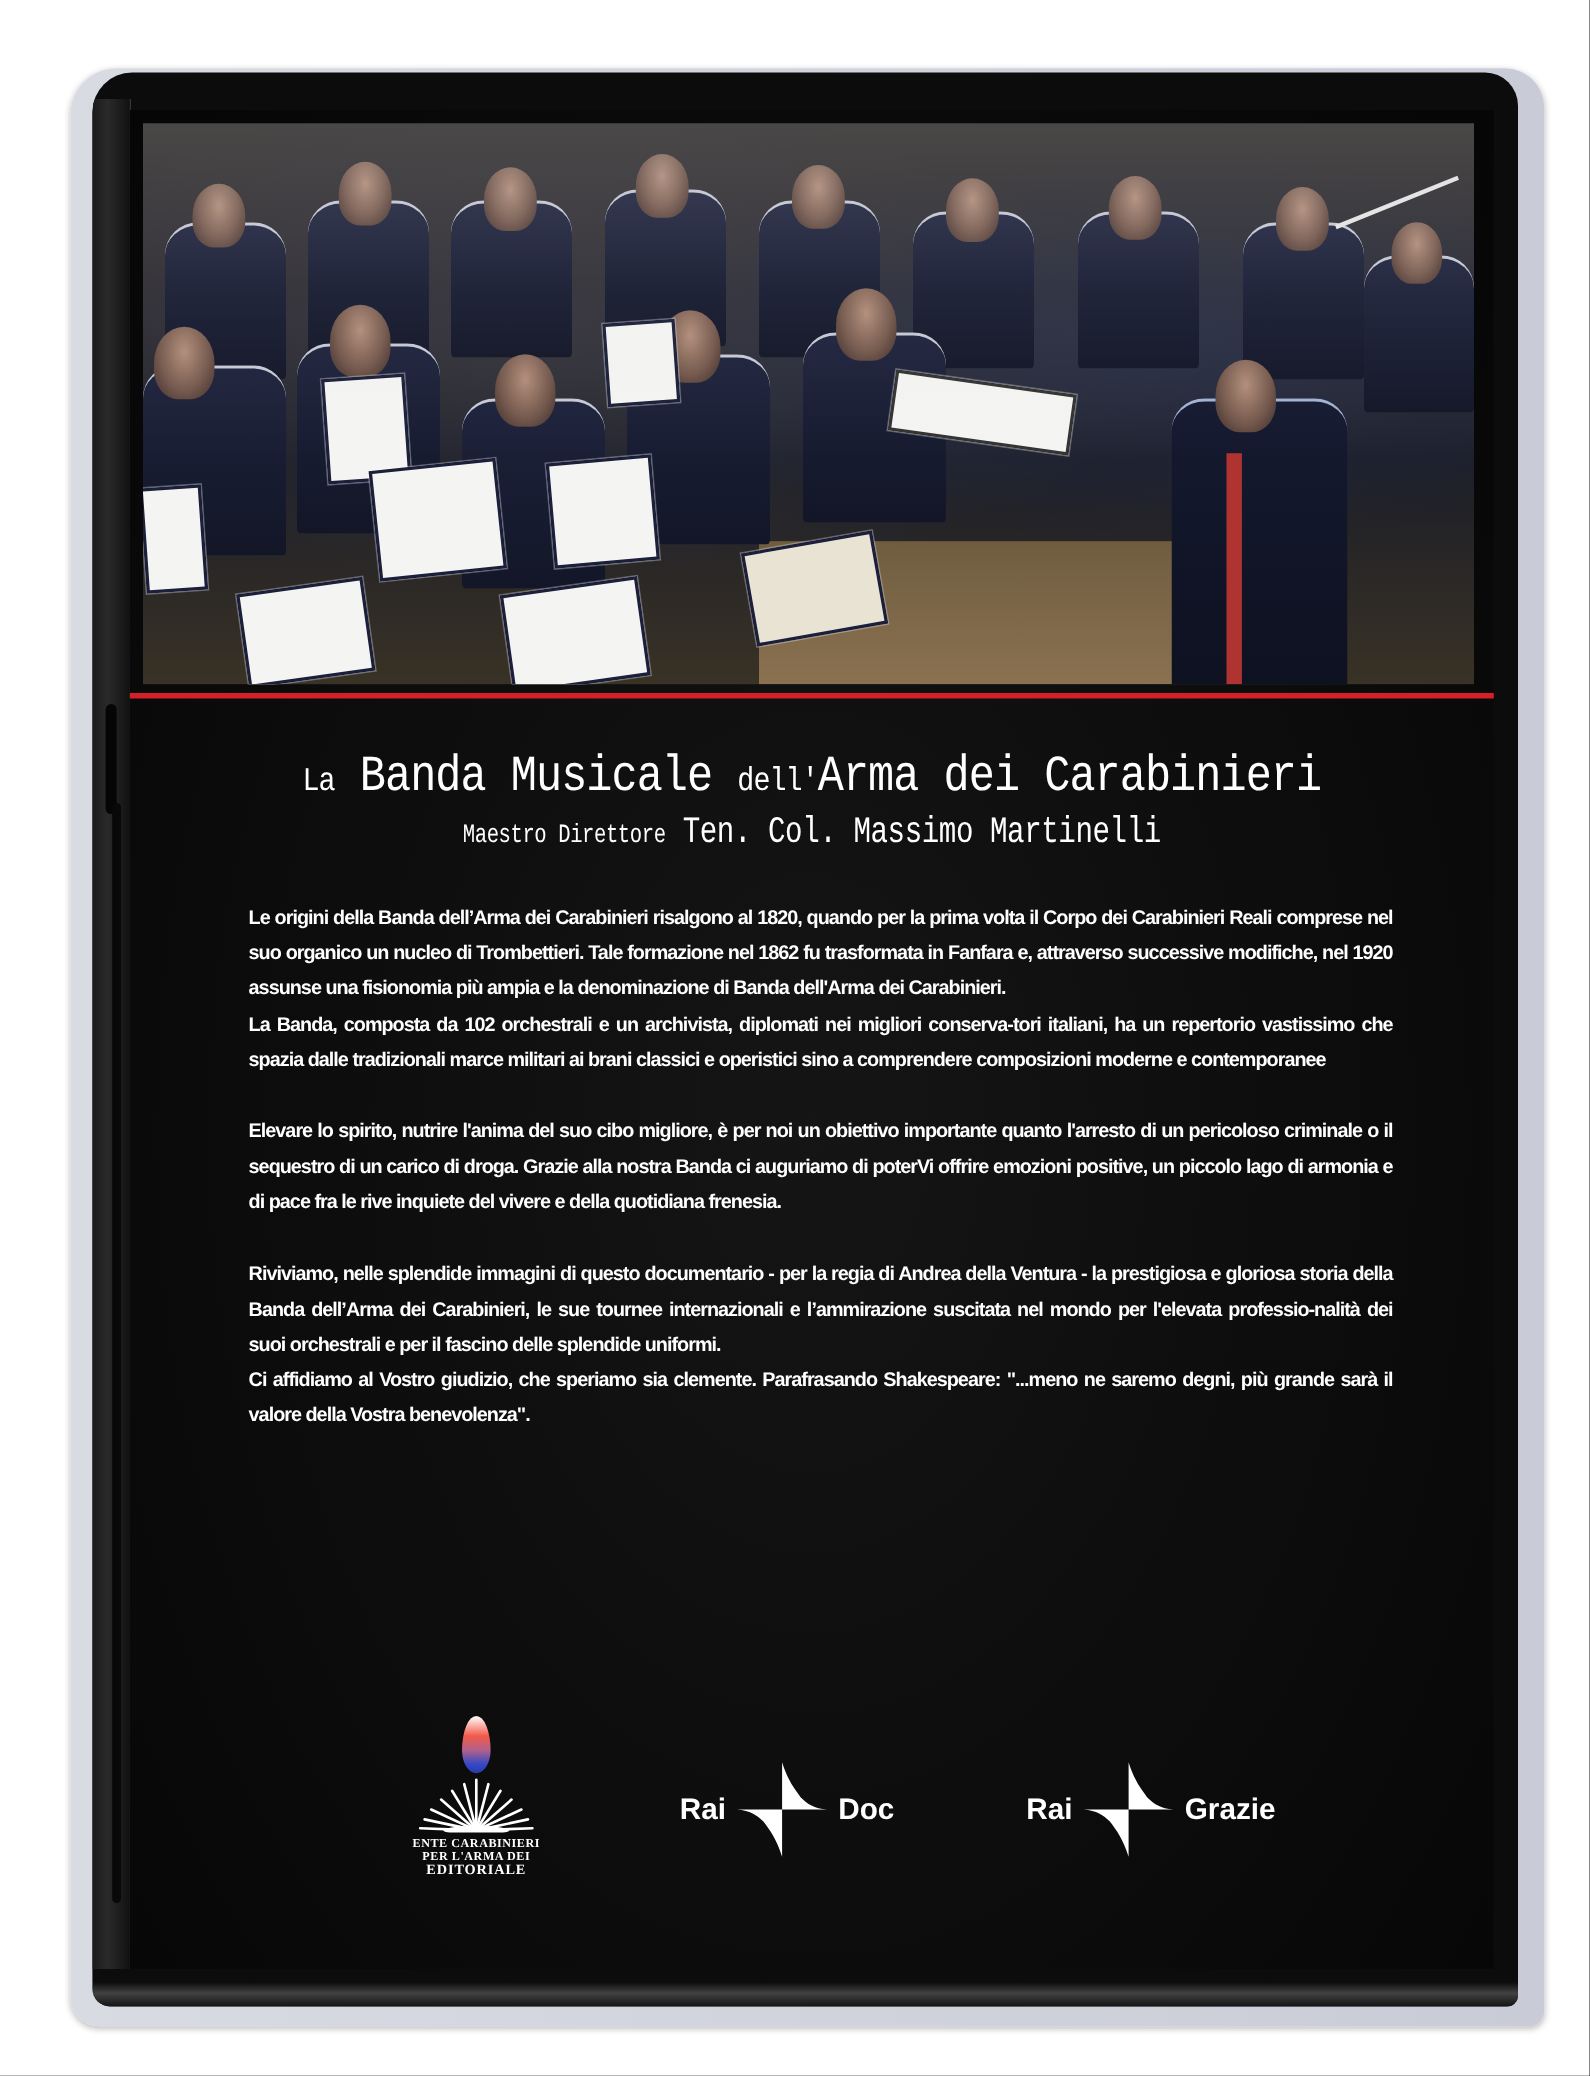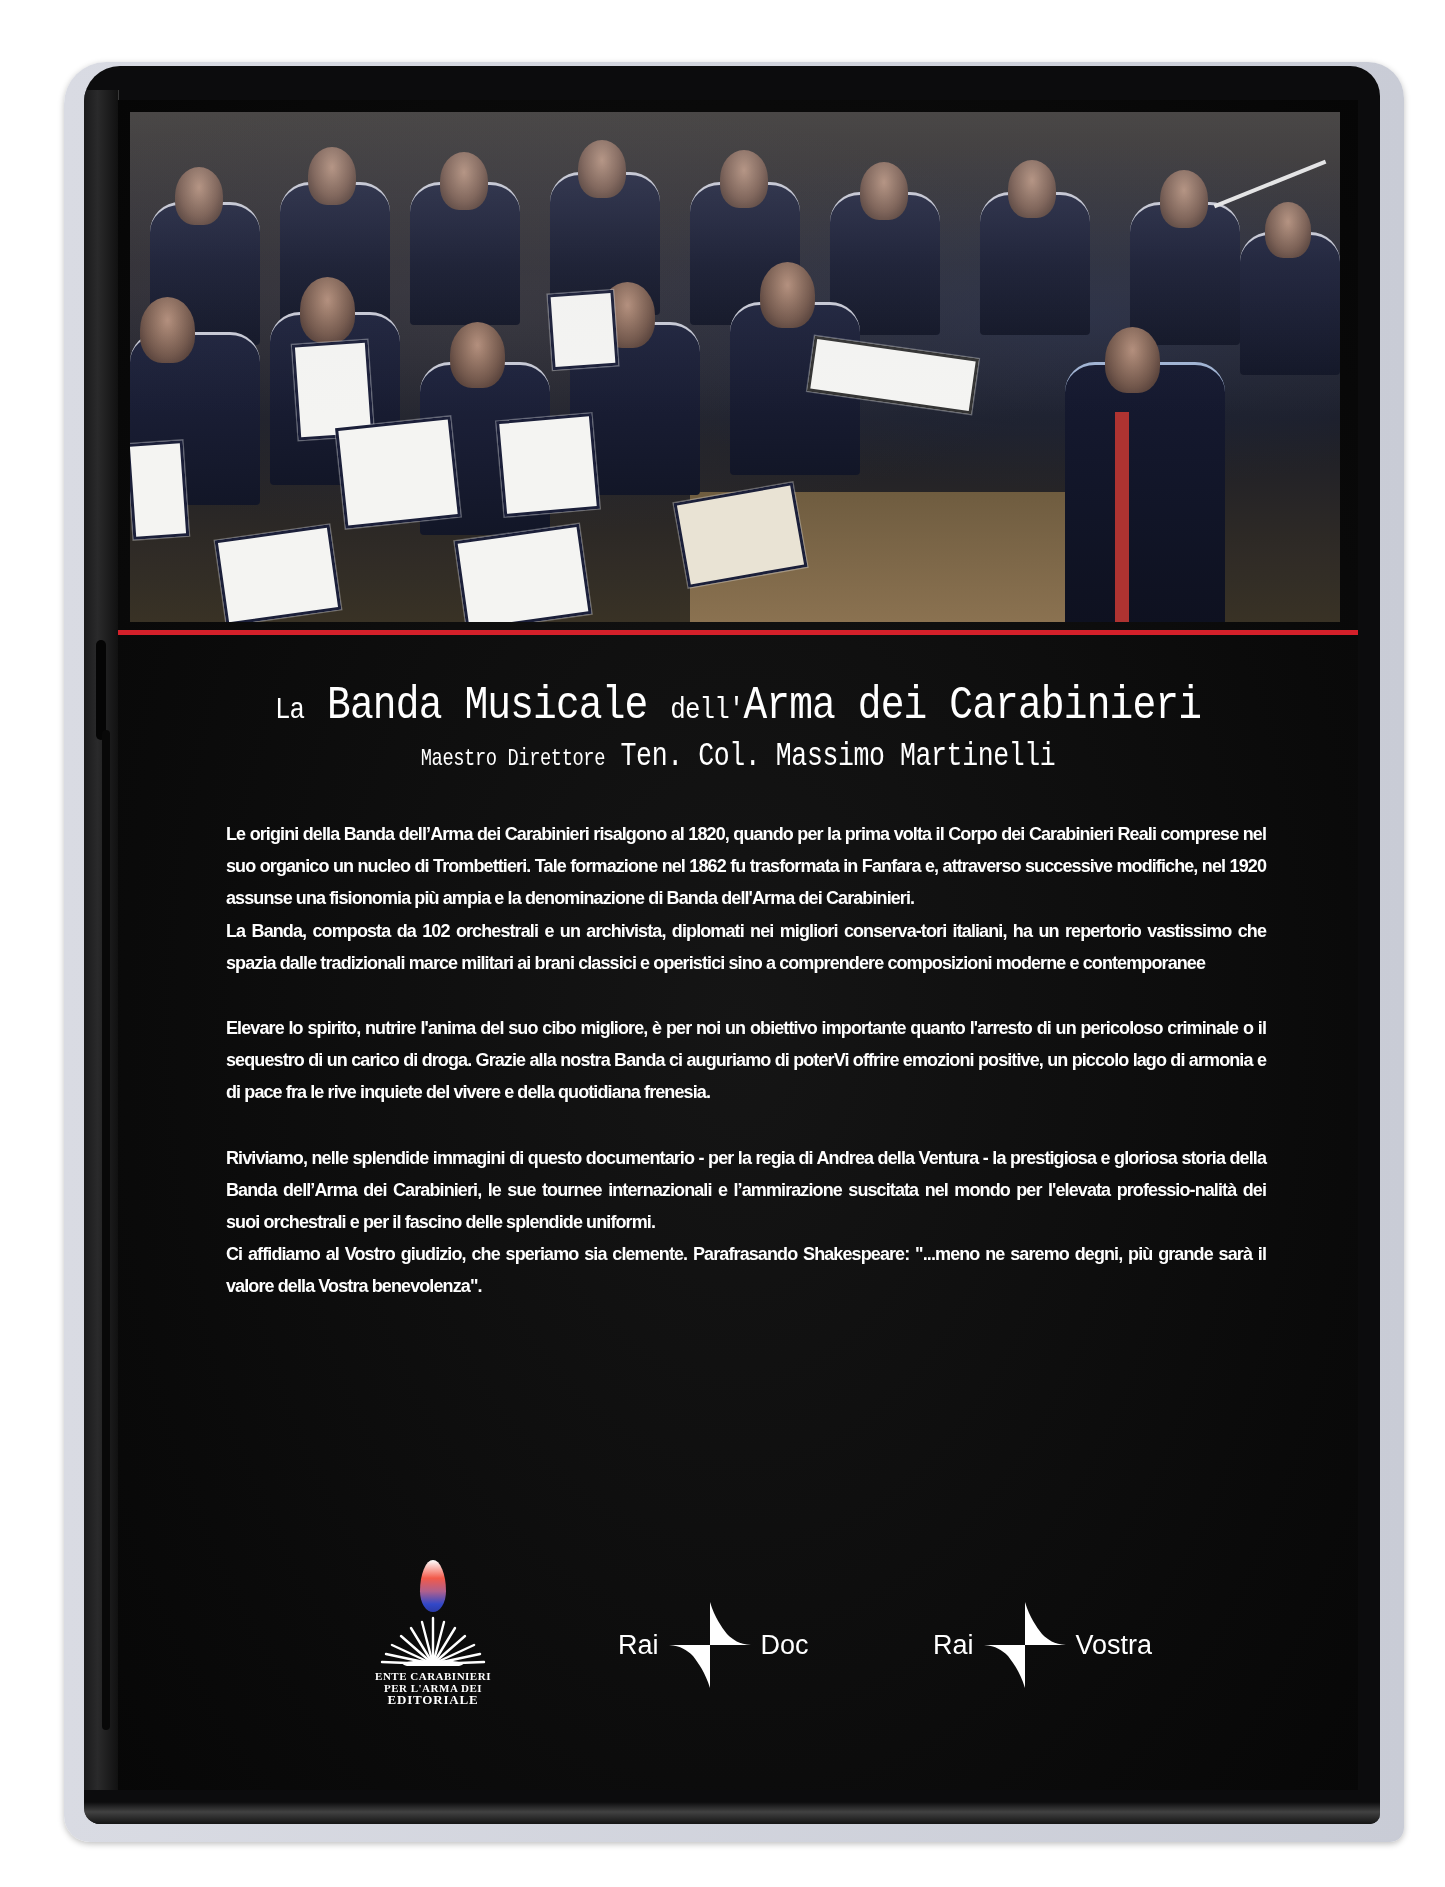--- a/index.html
+++ b/index.html
@@ -135,21 +135,21 @@
       font-size: 11px; line-height: 12px;
       letter-spacing: 0.5px;
       margin-top: 4px;
     }
     .ente-text .big { font-size: 13px; letter-spacing: 0.8px; }
     .rai {
       position: absolute; top: 40px; height: 90px;
       display: flex; align-items: center;
     }
     .rai .word {
-      color: #ffffff; font-weight: normal; font-size: 27px;
+      color: #ffffff; font-weight: bold; font-size: 27px;
       font-family: "Liberation Sans", sans-serif;
     }
     .rai svg { margin: 0 8px; }
     .rai.doc { left: 500px; }
     .rai.trade { left: 815px; }
   </style>
 </head>
 <body>
 
 <div class="case-outer"></div>
@@ -270,16 +270,16 @@
       </svg>
       <span class="word">Doc</span>
     </div>
 
     <div class="rai trade">
       <span class="word">Rai</span>
       <svg width="86" height="90" viewBox="0 0 86 90">
         <path d="M43 2 L43 45 L84 45 C72 44 66 40 60 34 C54 26 48 18 43 2 Z" fill="#ffffff"></path>
         <path d="M43 88 L43 45 L2 45 C14 46 20 50 26 56 C32 64 38 72 43 88 Z" fill="#ffffff"></path>
       </svg>
-      <span class="word">Vostra</span>
+      <span class="word">Grazie</span>
     </div>
   </div>
 </div>
 
 </body></html>

